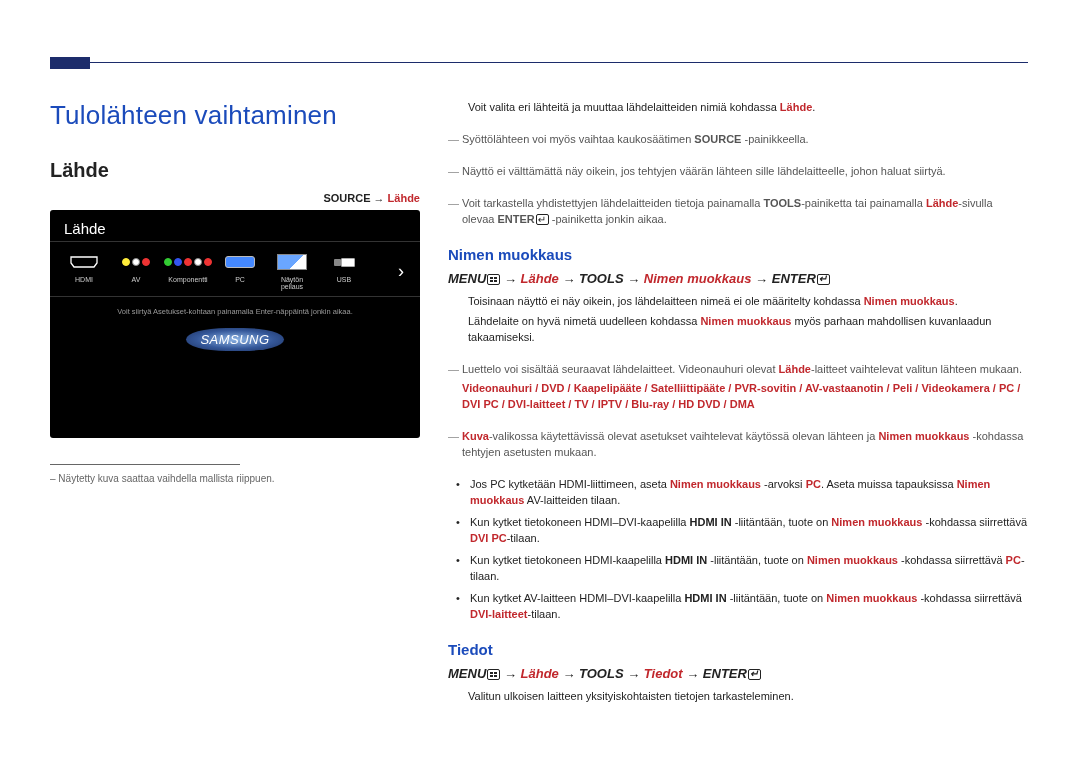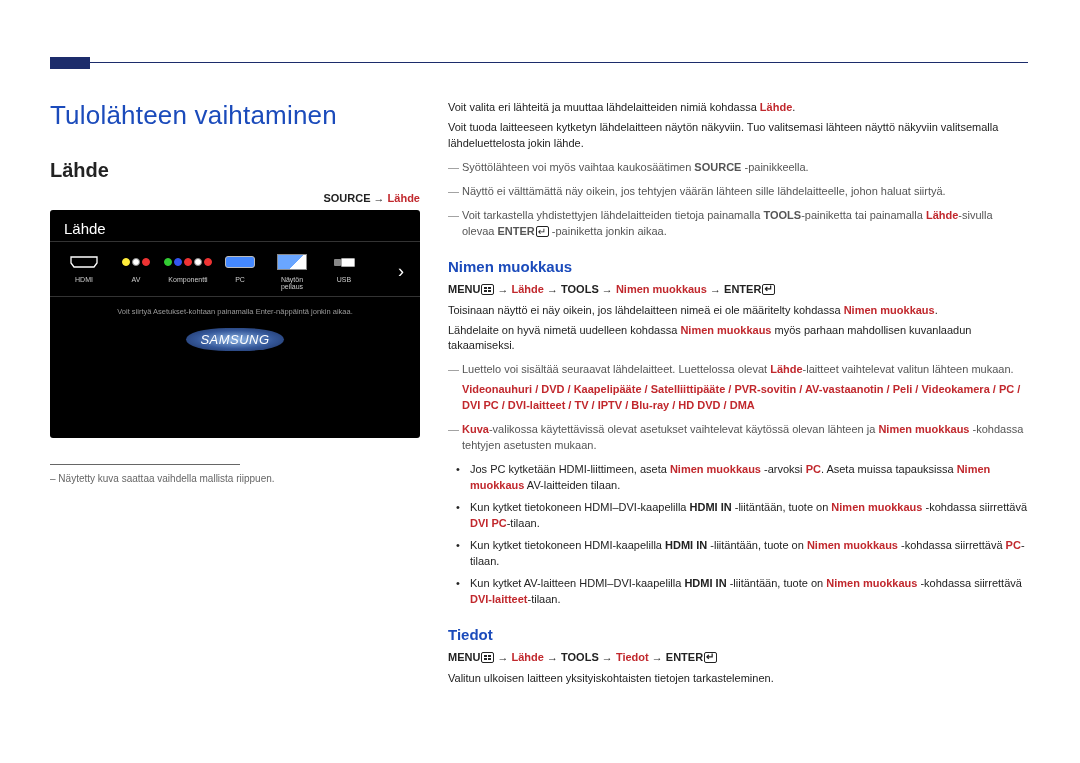--- a/index.html
+++ b/index.html
@@ -100,45 +100,46 @@
     font-size: 13px;
     letter-spacing: 0.5px;
   }
   hr.finehr {
     border: none; border-top: 1px solid #666;
     width: 190px;
     margin: 26px 0 8px 0;
   }
   .footnote { color: #666; font-size: 10px; }
   .footnote::before { content: "– "; }
-  .body p { line-height: 1.45; margin-bottom: 4px; }
+  .body p { line-height: 1.45; margin-bottom: 4px; margin-left: 20px; }
   .hot { color: #c1282d; font-weight: 700; }
   .bold { font-weight: 700; }
   .dashitem {
     position: relative;
     padding-left: 14px;
-    margin: 8px 0;
+    margin: 16px 0;
     color: #555;
     line-height: 1.45;
   }
   .dashitem::before {
     content: "―";
     position: absolute; left: 0; top: 0;
     color: #888;
   }
   .sec-h {
     color: #1b4bbb;
     font-size: 15px;
     font-weight: 700;
     margin: 18px 0 8px 0;
   }
   .menupath {
     font-weight: 700;
-    font-size: 11px;
+    font-size: 13px;
     margin-bottom: 8px;
+    font-style: italic;
   }
   .menupath .hot { color: #c1282d; }
   .icon-sq {
     display: inline-block;
     border: 1.2px solid #222;
     border-radius: 2px;
     width: 13px; height: 11px;
     position: relative;
     vertical-align: -2px;
     margin-left: 1px;
@@ -279,32 +280,31 @@
       <div class="scr-hint">Voit siirtyä Asetukset-kohtaan painamalla Enter-näppäintä jonkin aikaa.</div>
       <div class="scr-logo"><span class="scr-logo-wrap">SAMSUNG</span></div>
     </div>
 
     <hr class="finehr">
     <div class="footnote">Näytetty kuva saattaa vaihdella mallista riippuen.</div>
   </div>
 
   <div class="rightcol body">
     <p><span>Voit valita eri lähteitä ja muuttaa lähdelaitteiden nimiä kohdassa </span><span class="hot">Lähde</span><span>.</span></p>
-    <p>Voit tuoda laitteeseen kytketyn lähdelaitteen näytön näkyviin. Tuo valitsemasi lähteen näyttö näkyviin valitsemalla lähdeluettelosta jokin lähde.</p>
     <div class="dashitem"><span>Syöttölähteen voi myös vaihtaa kaukosäätimen </span><span class="bold">SOURCE</span><span> -painikkeella.</span></div>
     <div class="dashitem">Näyttö ei välttämättä näy oikein, jos tehtyjen väärän lähteen sille lähdelaitteelle, johon haluat siirtyä.</div>
     <div class="dashitem"><span>Voit tarkastella yhdistettyjen lähdelaitteiden tietoja painamalla </span><span class="bold">TOOLS</span><span>-painiketta tai painamalla </span><span class="hot">Lähde</span><span>-sivulla olevaa </span><span class="bold">ENTER</span><span class="icon-sq icon-enter"></span><span> -painiketta jonkin aikaa.</span></div>
 
     <div class="sec-h">Nimen muokkaus</div>
     <div class="menupath">
       <span>MENU</span><span class="icon-sq icon-menu"></span><span> → </span><span class="hot">Lähde</span><span> → </span><span>TOOLS</span><span> → </span><span class="hot">Nimen muokkaus</span><span> → </span><span>ENTER</span><span class="icon-sq icon-enter"></span>
     </div>
     <p><span>Toisinaan näyttö ei näy oikein, jos lähdelaitteen nimeä ei ole määritelty kohdassa </span><span class="hot">Nimen muokkaus</span><span>.</span></p>
     <p><span>Lähdelaite on hyvä nimetä uudelleen kohdassa </span><span class="hot">Nimen muokkaus</span><span> myös parhaan mahdollisen kuvanlaadun takaamiseksi.</span></p>
-    <div class="dashitem"><span>Luettelo voi sisältää seuraavat lähdelaitteet. Luettelossa olevat </span><span class="hot">Lähde</span><span>-laitteet vaihtelevat valitun lähteen mukaan.</span>
+    <div class="dashitem"><span>Luettelo voi sisältää seuraavat lähdelaitteet. Videonauhuri olevat </span><span class="hot">Lähde</span><span>-laitteet vaihtelevat valitun lähteen mukaan.</span>
       <div class="hot" style="font-weight:700; margin-top:4px; color:#c1282d;">Videonauhuri / DVD / Kaapelipääte / Satelliittipääte / PVR-sovitin / AV-vastaanotin / Peli / Videokamera / PC / DVI PC / DVI-laitteet / TV / IPTV / Blu-ray / HD DVD / DMA</div>
     </div>
     <div class="dashitem"><span class="hot">Kuva</span><span>-valikossa käytettävissä olevat asetukset vaihtelevat käytössä olevan lähteen ja </span><span class="hot">Nimen muokkaus</span><span> -kohdassa tehtyjen asetusten mukaan.</span></div>
     <ul class="bullets">
       <li><span>Jos PC kytketään HDMI-liittimeen, aseta </span><span class="hot">Nimen muokkaus</span><span> -arvoksi </span><span class="hot">PC</span><span>. Aseta muissa tapauksissa </span><span class="hot">Nimen muokkaus</span><span> AV-laitteiden tilaan.</span></li>
       <li><span>Kun kytket tietokoneen HDMI–DVI-kaapelilla </span><span class="bold">HDMI IN</span><span> -liitäntään, tuote on </span><span class="hot">Nimen muokkaus</span><span> -kohdassa siirrettävä </span><span class="hot">DVI PC</span><span>-tilaan.</span></li>
       <li><span>Kun kytket tietokoneen HDMI-kaapelilla </span><span class="bold">HDMI IN</span><span> -liitäntään, tuote on </span><span class="hot">Nimen muokkaus</span><span> -kohdassa siirrettävä </span><span class="hot">PC</span><span>-tilaan.</span></li>
       <li><span>Kun kytket AV-laitteen HDMI–DVI-kaapelilla </span><span class="bold">HDMI IN</span><span> -liitäntään, tuote on </span><span class="hot">Nimen muokkaus</span><span> -kohdassa siirrettävä </span><span class="hot">DVI-laitteet</span><span>-tilaan.</span></li>
     </ul>
 

